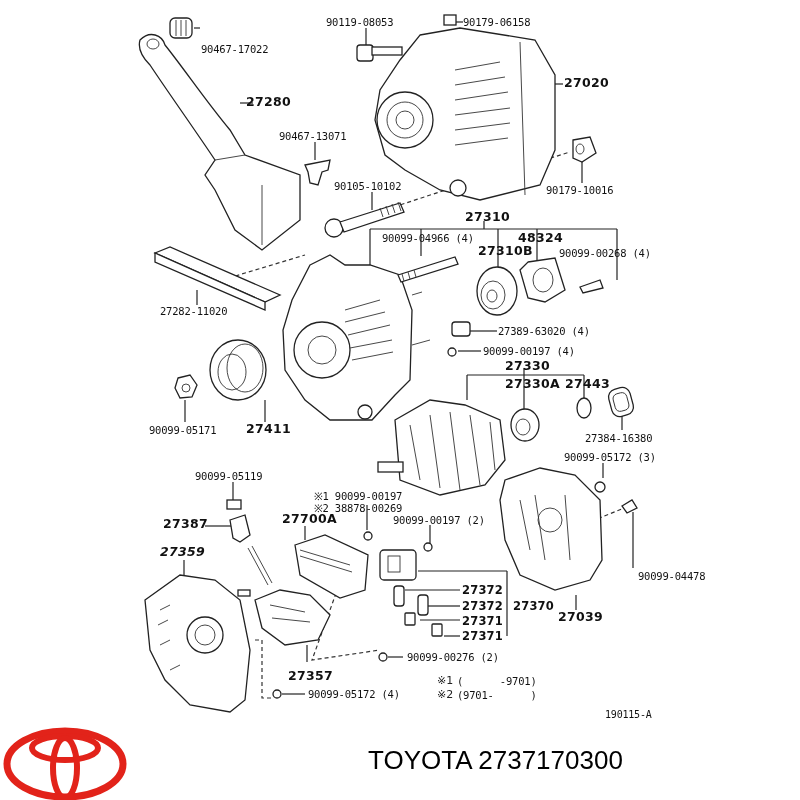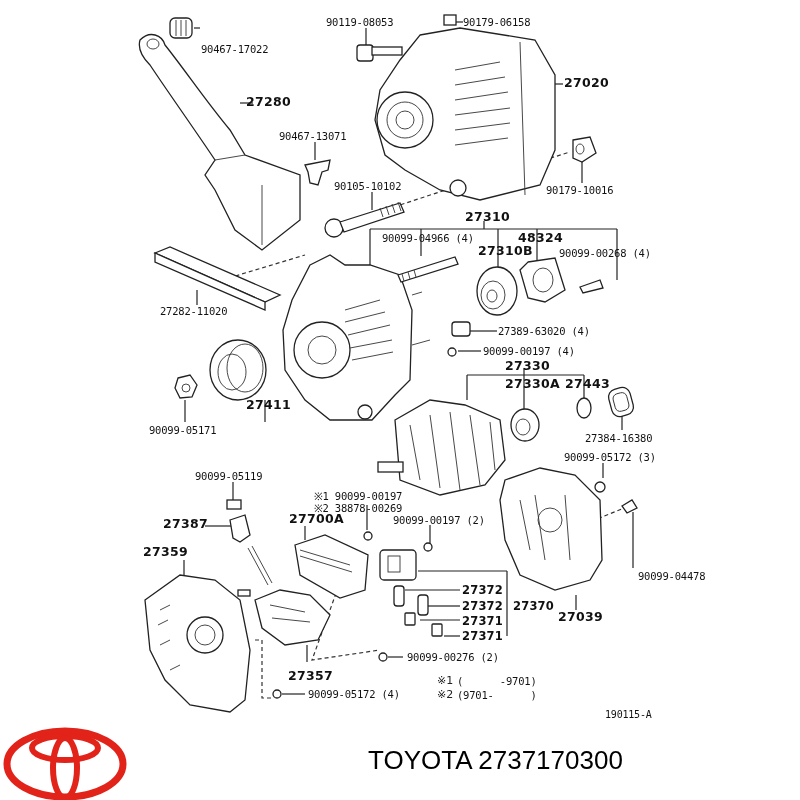--- a/index.html
+++ b/index.html
@@ -269,30 +269,30 @@
   <span class="lbl big" style="left:478px;top:245px;">27310B</span>
   <span class="lbl big" style="left:518px;top:232px;">48324</span>
   <span class="lbl" style="left:559px;top:247px;">90099-00268 (4)</span>
   <span class="lbl" style="left:160px;top:305px;">27282-11020</span>
   <span class="lbl" style="left:498px;top:325px;">27389-63020 (4)</span>
   <span class="lbl" style="left:483px;top:345px;">90099-00197 (4)</span>
   <span class="lbl big" style="left:505px;top:360px;">27330</span>
   <span class="lbl big" style="left:505px;top:378px;">27330A</span>
   <span class="lbl big" style="left:565px;top:378px;">27443</span>
   <span class="lbl" style="left:149px;top:424px;">90099-05171</span>
-  <span class="lbl big" style="left:246px;top:399px;">27411</span>
+  <span class="lbl big" style="left:246px;top:423px;">27411</span>
   <span class="lbl" style="left:585px;top:432px;">27384-16380</span>
   <span class="lbl" style="left:564px;top:451px;">90099-05172 (3)</span>
   <span class="lbl" style="left:195px;top:470px;">90099-05119</span>
   <span class="lbl" style="left:314px;top:490px;">※1 90099-00197</span>
   <span class="lbl" style="left:314px;top:502px;">※2 38878-00269</span>
   <span class="lbl big" style="left:163px;top:518px;">27387</span>
-  <span class="lbl big" style="left:289px;top:513px;">27700A</span>
+  <span class="lbl big" style="left:282px;top:513px;">27700A</span>
   <span class="lbl" style="left:393px;top:514px;">90099-00197 (2)</span>
-  <span class="lbl big" style="left:143px;top:546px;">27359</span>
+  <span class="lbl big" style="left:160px;top:546px;font-style:italic;">27359</span>
   <span class="lbl" style="left:597px;top:570px;margin-left:41px;">90099-04478</span>
   <span class="lbl mid" style="left:462px;top:584px;">27372</span>
   <span class="lbl mid" style="left:462px;top:600px;">27372</span>
   <span class="lbl mid" style="left:513px;top:600px;">27370</span>
   <span class="lbl mid" style="left:462px;top:615px;">27371</span>
   <span class="lbl mid" style="left:462px;top:630px;">27371</span>
   <span class="lbl big" style="left:558px;top:611px;">27039</span>
   <span class="lbl big" style="left:288px;top:670px;">27357</span>
   <span class="lbl" style="left:407px;top:651px;">90099-00276 (2)</span>
   <span class="lbl" style="left:308px;top:688px;">90099-05172 (4)</span>

